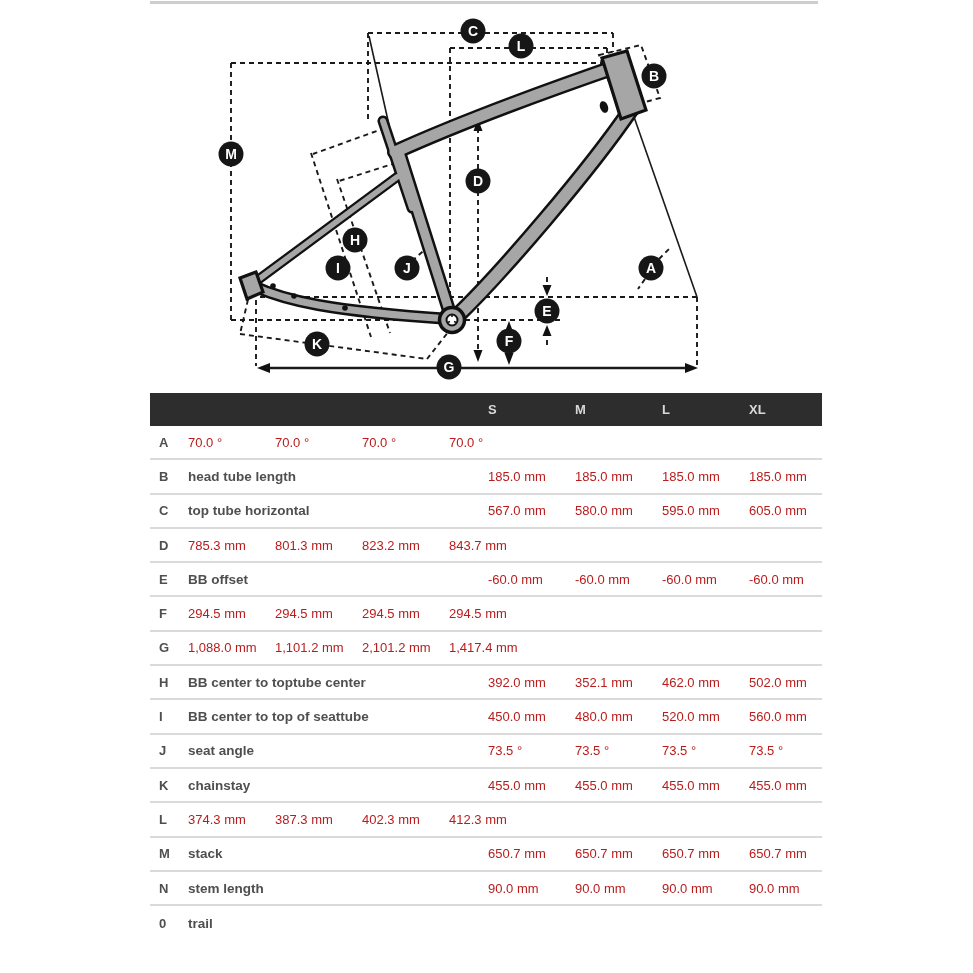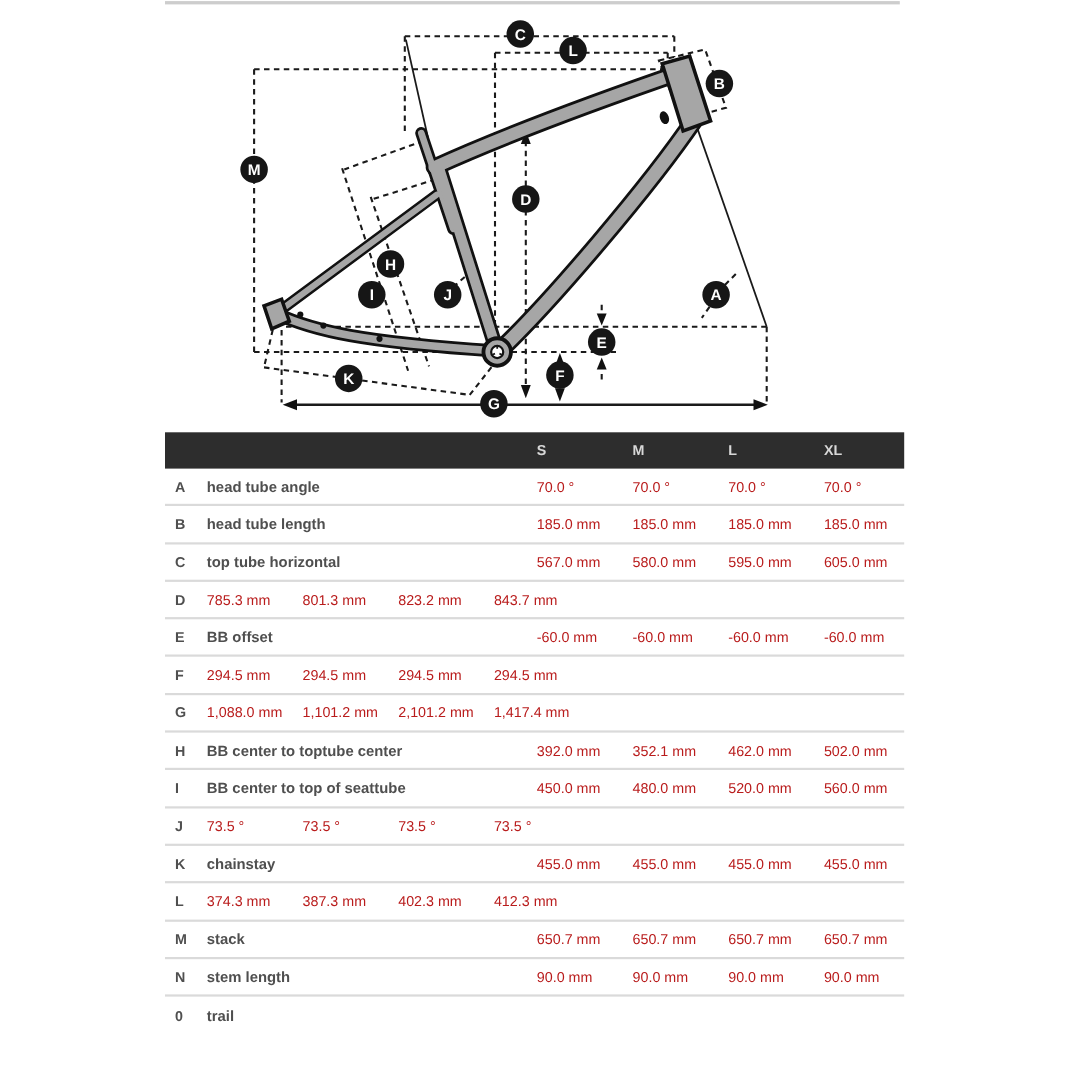--- a/index.html
+++ b/index.html
@@ -153,21 +153,20 @@
       <div class="th keysp"></div>
       <div class="th namesp"></div>
     <div class="th size">S</div>
         <div class="th size">M</div>
         <div class="th size">L</div>
         <div class="th size last">XL</div>
       </div>
     <div id="tbody">
         <div class="trow">
           <div class="key">A</div>
-          <div class="pname">head tube angle</div>
           <div class="val">70.0 °</div>
           <div class="val">70.0 °</div>
           <div class="val">70.0 °</div>
           <div class="val last">70.0 °</div>
         </div>
         <div class="trow">
           <div class="key">B</div>
           <div class="pname">head tube length</div>
           <div class="val">185.0 mm</div>
           <div class="val">185.0 mm</div>
@@ -222,20 +221,21 @@
         <div class="trow">
           <div class="key">I</div>
           <div class="pname">BB center to top of seattube</div>
           <div class="val">450.0 mm</div>
           <div class="val">480.0 mm</div>
           <div class="val">520.0 mm</div>
           <div class="val last">560.0 mm</div>
         </div>
         <div class="trow">
           <div class="key">J</div>
+          <div class="pname">seat angle</div>
           <div class="val">73.5 °</div>
           <div class="val">73.5 °</div>
           <div class="val">73.5 °</div>
           <div class="val last">73.5 °</div>
         </div>
         <div class="trow">
           <div class="key">K</div>
           <div class="pname">chainstay</div>
           <div class="val">455.0 mm</div>
           <div class="val">455.0 mm</div>

